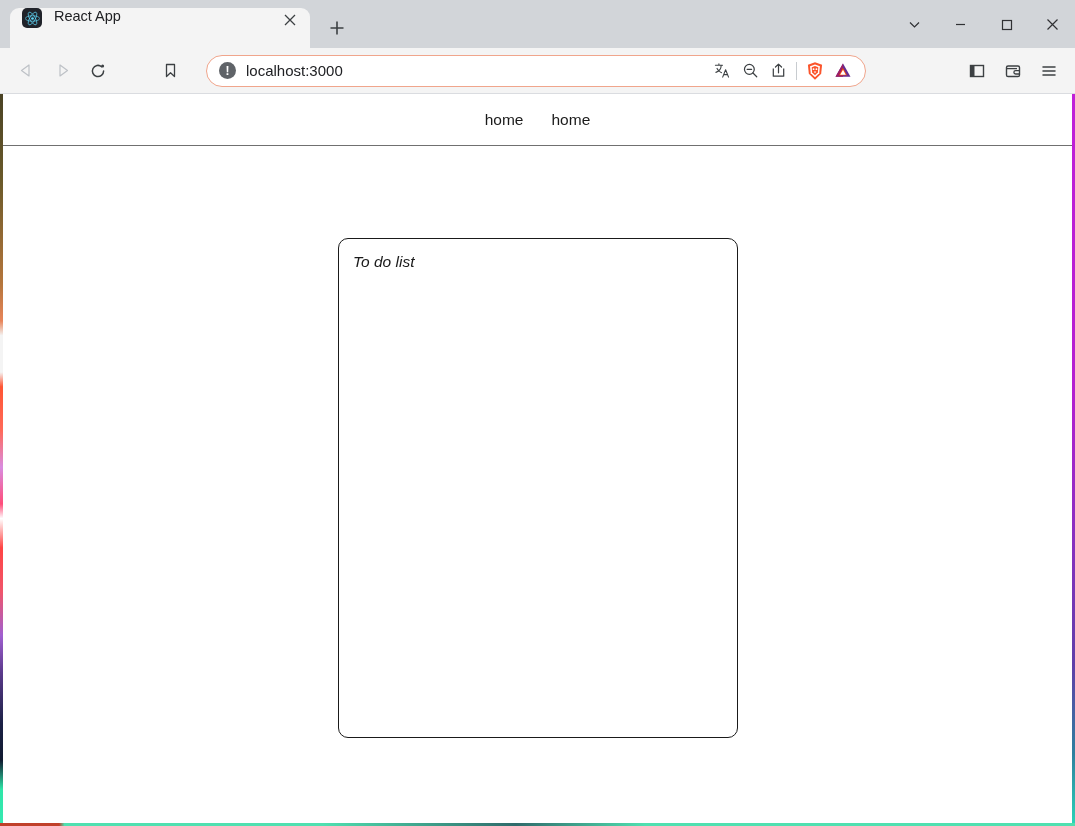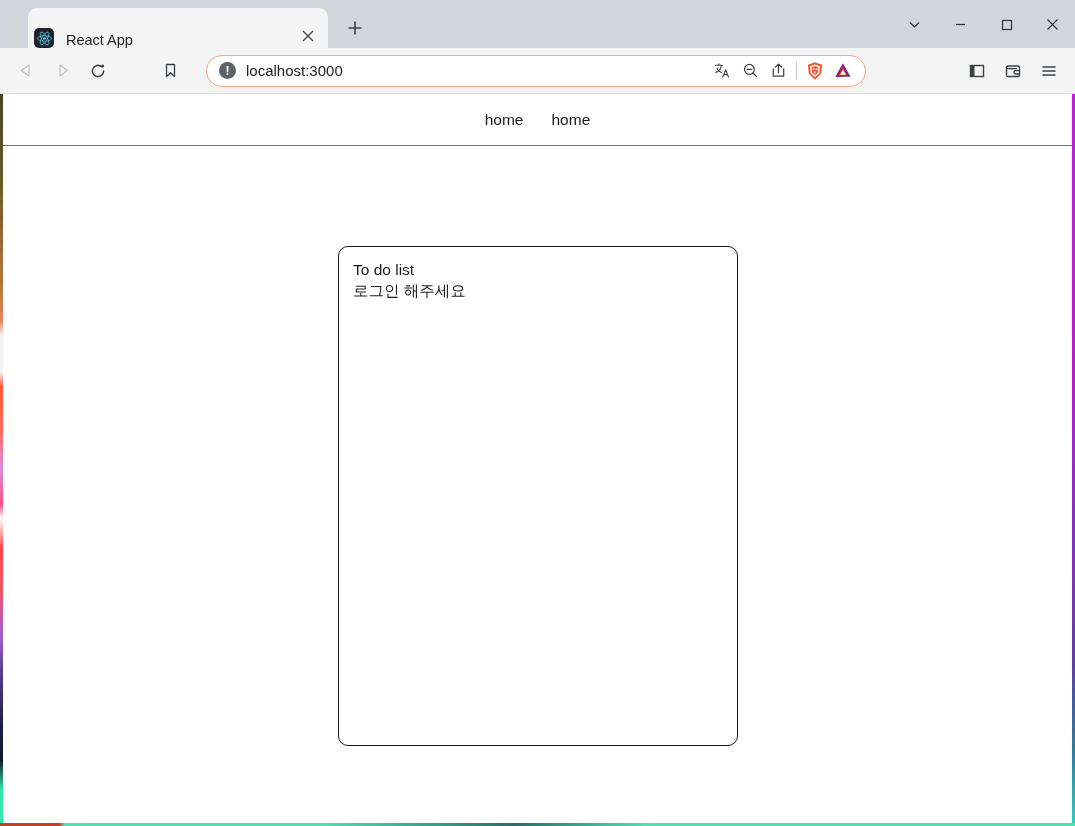--- a/index.html
+++ b/index.html
@@ -25,28 +25,28 @@
   .tabstrip {
     height: 48px;
     background: #d2d5d9;
     display: flex;
     align-items: flex-end;
     position: relative;
     flex: 0 0 48px;
   }
 
   .tab {
-    margin-left: 28px;
+    margin-left: 10px;
     width: 300px;
     height: 40px;
     background: #f4f4f4;
     border-radius: 9px 9px 0 0;
     display: flex;
-    align-items: flex-end;
-    padding: 0 8px 0 6px;
+    align-items: flex-start;
+    padding: 0 8px 0 12px;
     position: relative;
   }
 
   .tab-favicon {
     width: 20px;
     height: 20px;
     border-radius: 5px;
     background: #20232a;
     display: flex;
     align-items: center;
@@ -239,27 +239,28 @@
 
   .page-body {
     position: relative;
     height: calc(100% - 53px);
     background: #ffffff;
   }
 
   .card {
     position: absolute;
     left: 338px;
-    top: 100px;
+    top: 92px;
     width: 400px;
     height: 500px;
     border: 1px solid #1a1a1a;
     border-radius: 10px;
     background: #ffffff;
     padding: 12px 14px;
+    font-style: italic;
   }
 
   .card-line {
     font-size: 15.5px;
     line-height: 21px;
     color: #1a1a1a;
   }
 
   svg { display: block; }
 </style>
@@ -421,21 +422,20 @@
   <div class="viewport">
 
     <div class="navbar">
       <a class="navlink" href="#">home</a>
       <a class="navlink" href="#">home</a>
     </div>
 
     <div class="page-body">
       <div class="card">
         <div class="card-line">To do list</div>
-        <div class="card-line">로그인 해주세요</div>
       </div>
     </div>
 
     <div class="edge-left"></div>
     <div class="edge-right"></div>
     <div class="edge-bottom"></div>
   </div>
 
 </div>
 

